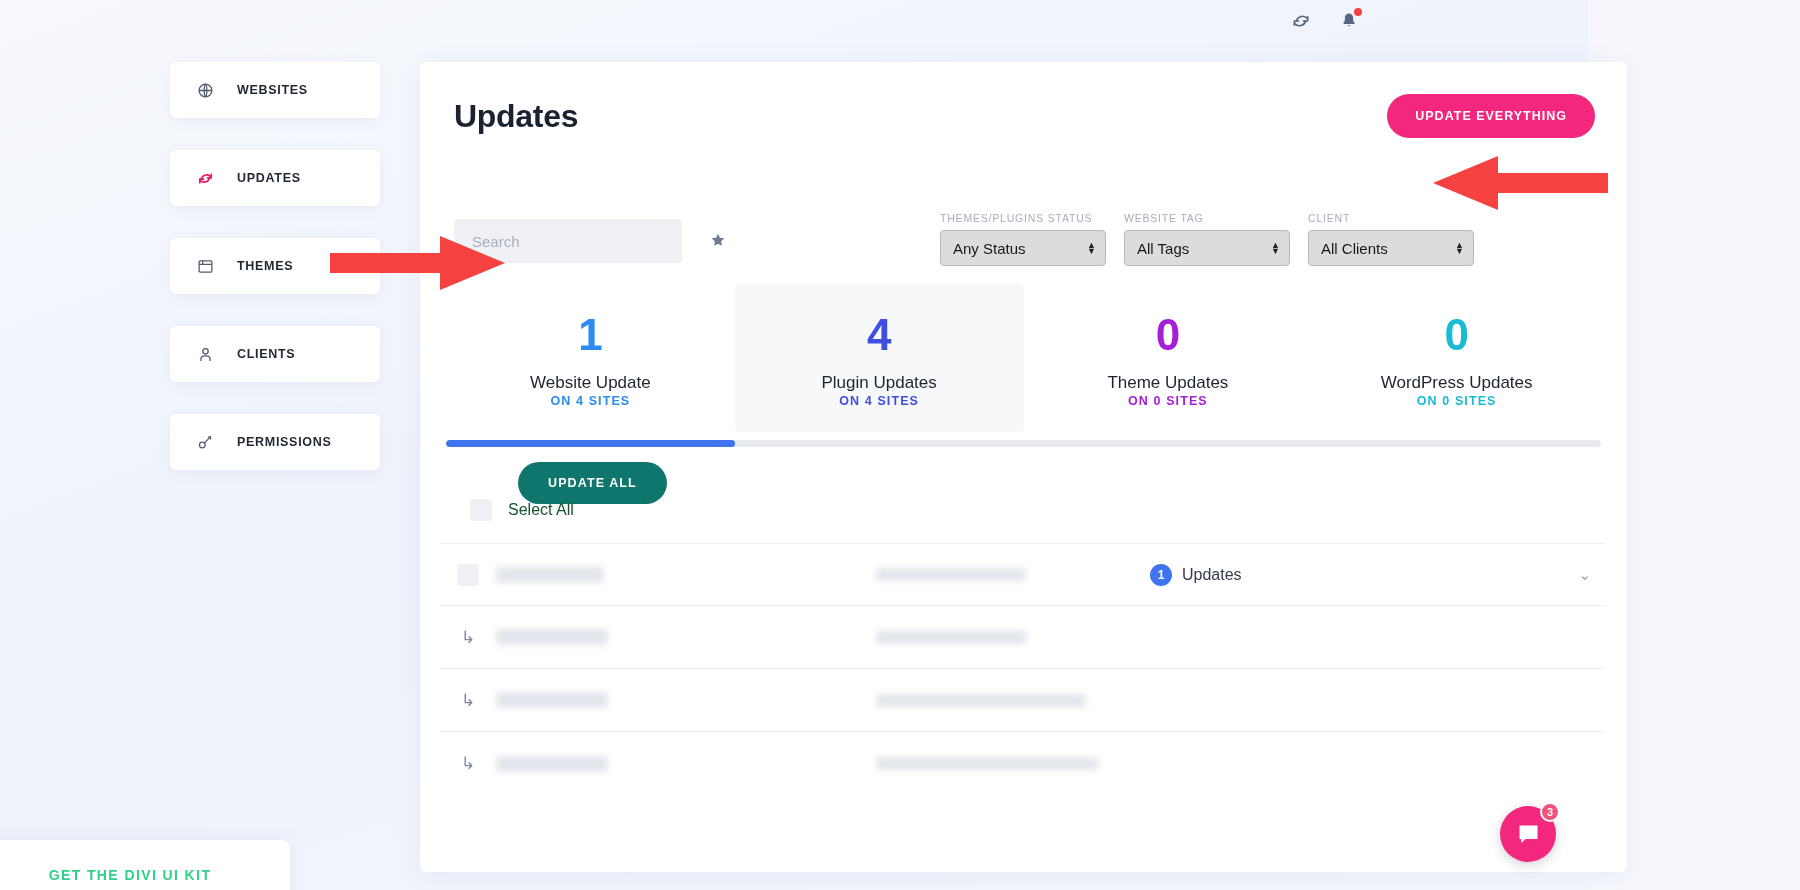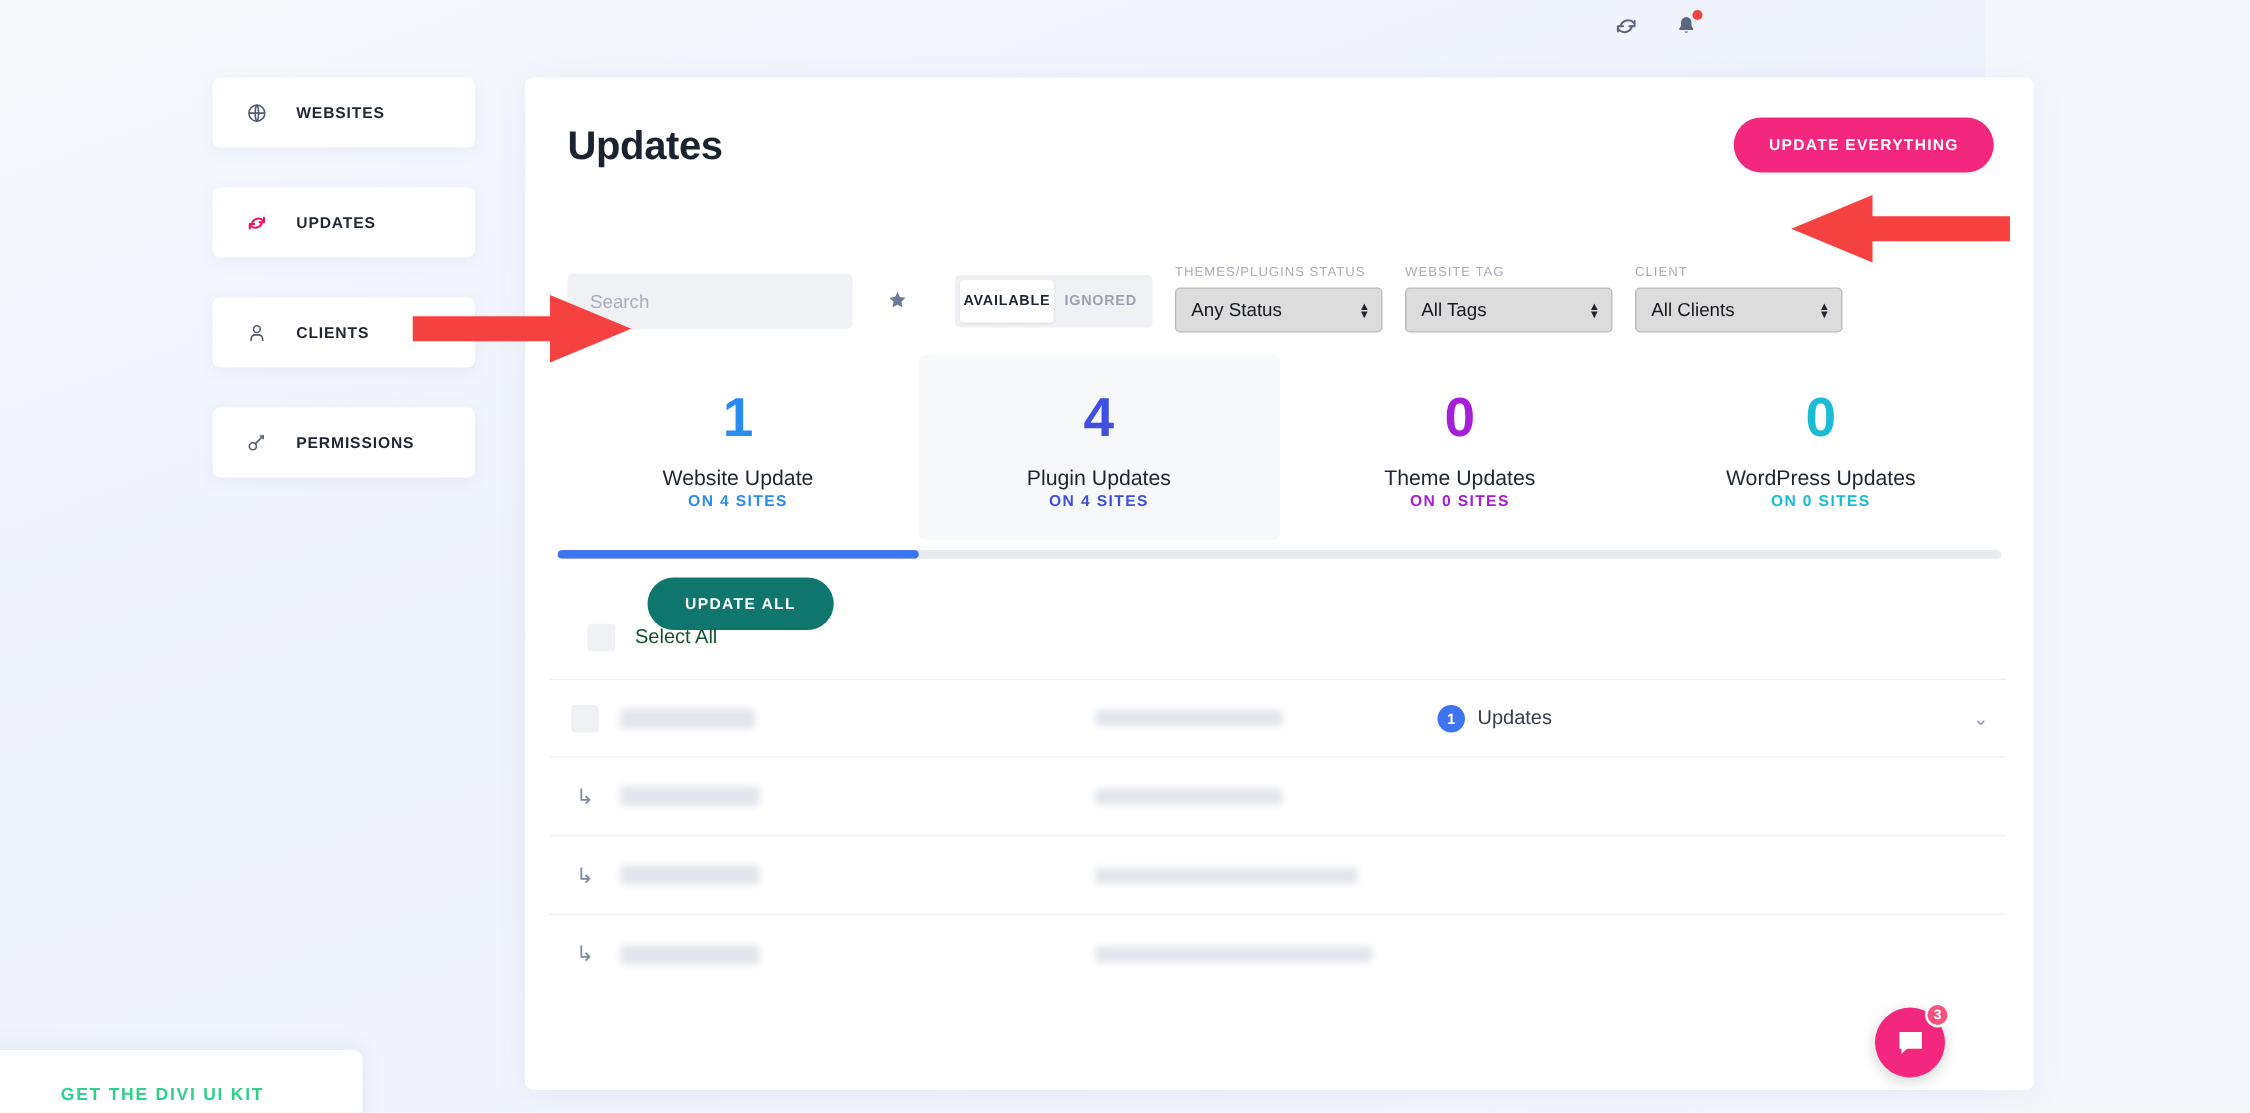--- a/index.html
+++ b/index.html
@@ -460,20 +460,30 @@
         <svg viewBox="0 0 24 24" fill="none" stroke="currentColor" stroke-width="2.4" stroke-linecap="round" stroke-linejoin="round">
           <polyline points="20 6 20 11 15 11"></polyline>
           <path d="M4.5 14.5a7.5 7.5 0 0 0 13-3"></path>
           <polyline points="4 18 4 13 9 13"></polyline>
           <path d="M19.5 9.5a7.5 7.5 0 0 0-13 3"></path>
         </svg>
       </span>
       <span class="lbl">UPDATES</span>
     </div>
 
+    <div class="side-item">
+      <span class="ic">
+        <svg viewBox="0 0 24 24" fill="none" stroke="currentColor" stroke-width="1.8">
+          <rect x="3" y="4" width="18" height="16" rx="1.5"></rect>
+          <path d="M3 9h18"></path>
+            <path d="M8 4v5"></path>
+        </svg>
+      </span>
+      <span class="lbl">THEMES</span>
+    </div>
 
 
     <div class="side-item">
       <span class="ic">
         <svg viewBox="0 0 24 24" fill="none" stroke="currentColor" stroke-width="1.8">
           <circle cx="12" cy="7.5" r="3.8"></circle>
           <path d="M5.5 21v-2.5A5 5 0 0 1 10.5 14h3a5 5 0 0 1 5 4.5V21"></path>
         </svg>
       </span>
       <span class="lbl">CLIENTS</span>
@@ -505,24 +515,20 @@
     <div class="filters">
 
       <input class="search-box" type="text" placeholder="Search" style="">
 
       <span class="star-btn">
         <svg viewBox="0 0 24 24" fill="currentColor">
           <path d="M12 3.5l2.6 5.4 5.9.8-4.3 4.1 1 5.9L12 17l-5.2 2.7 1-5.9L3.5 9.7l5.9-.8z"></path>
         </svg>
       </span>
 
-      <div class="segmented">
-        <div class="seg on">AVAILABLE</div>
-        <div class="seg">IGNORED</div>
-      </div>
 
       <div class="selwrap sel-status">
         <span class="cap">THEMES/PLUGINS STATUS</span>
         <div class="fakeselect">
           <span>Any Status</span>
           <span class="arrows">▲<br>▼</span>
         </div>
       </div>
 
       <div class="selwrap sel-tag">

